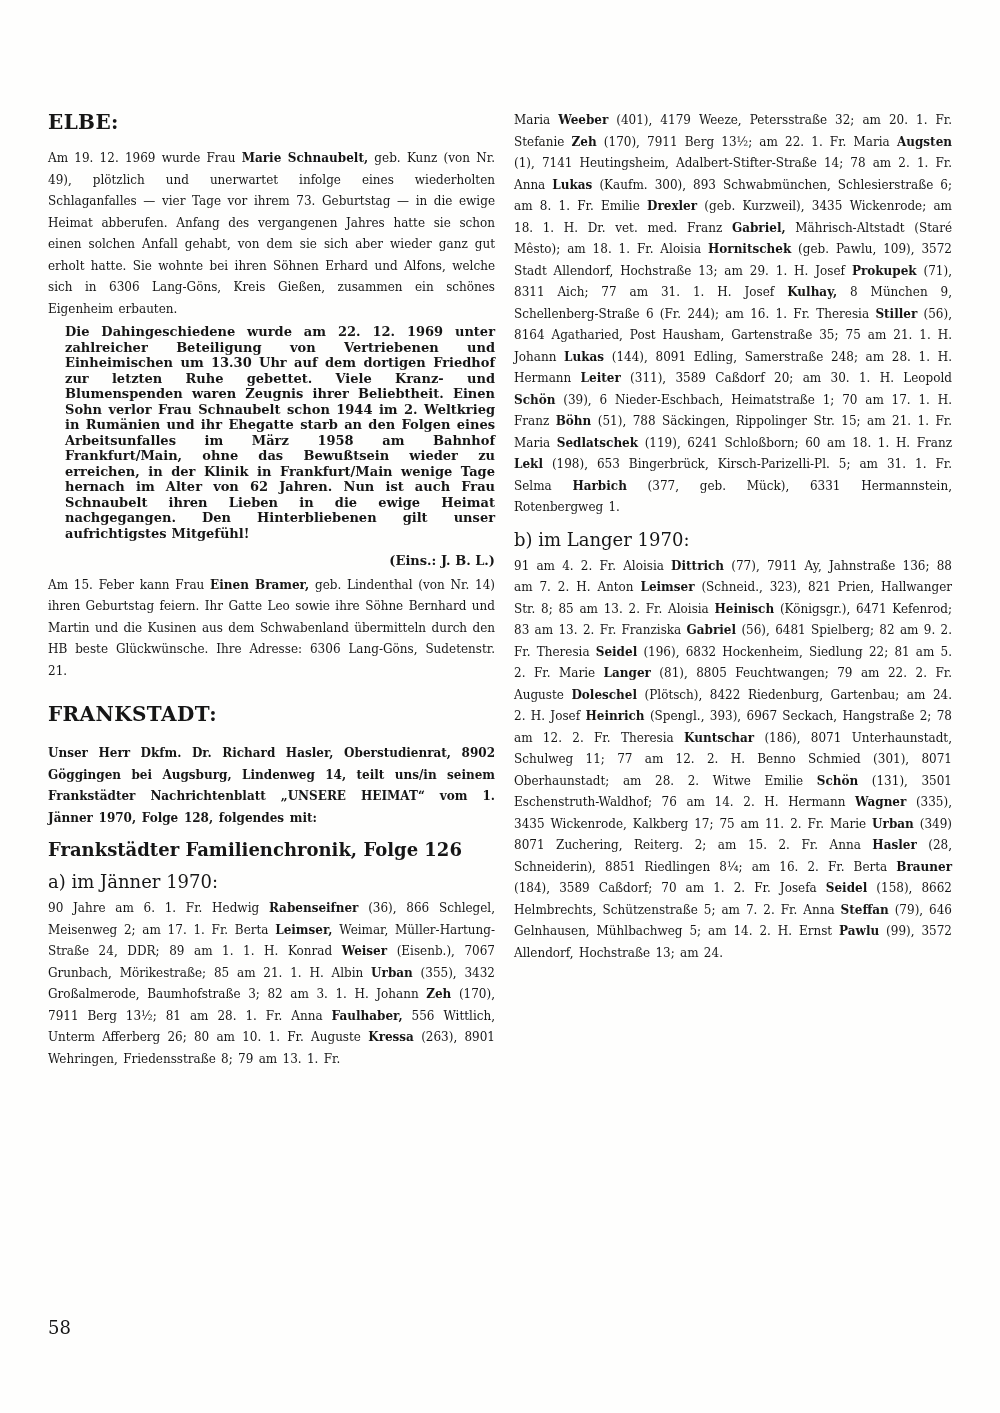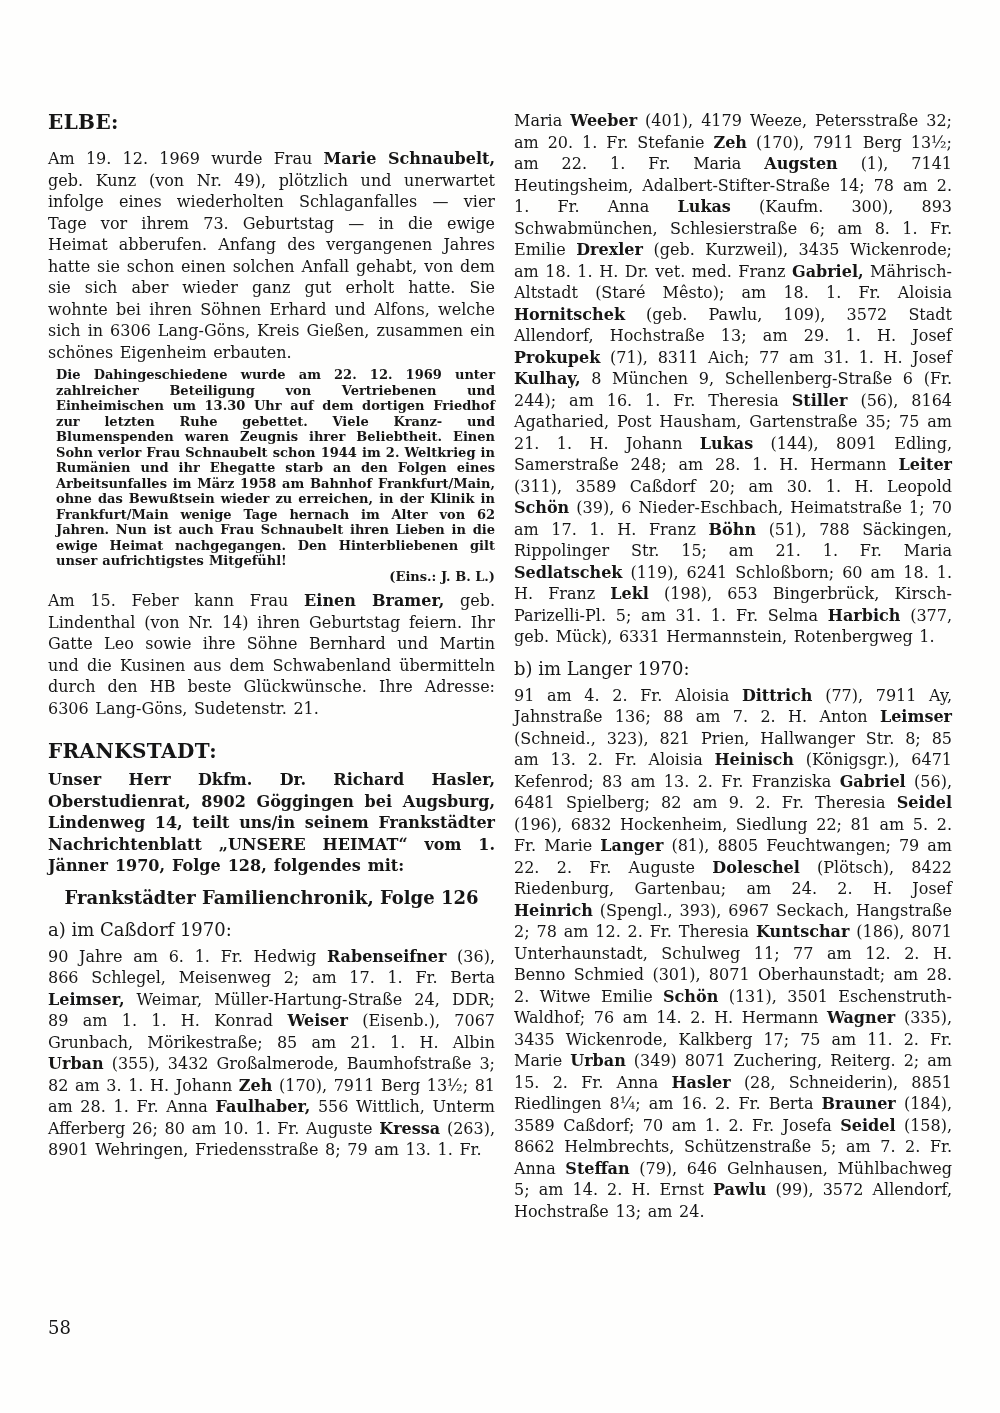--- a/index.html
+++ b/index.html
@@ -14,42 +14,41 @@
   }
   .col { position:absolute; top:110px; }
   .col-left  { left:48px;  width:447px; }
   .col-right { left:514px; width:438px; }
 
   .sec-heading {
     font-size:20px; font-weight:700; letter-spacing:.4px;
     margin:0 0 14px 0;
   }
   .body-para {
-    font-size:16px; line-height:21.5px;
+    font-size:12px; line-height:21.5px;
     text-align:justify; text-align-last:left;
     word-spacing:1.5px;
     hyphens:auto; -webkit-hyphens:auto;
     margin:0 0 4px 0;
   }
   .bold-para { font-weight:700; }
   .small-print {
     font-size:13px; line-height:15.5px; font-weight:700;
     text-align:justify; text-align-last:left;
     word-spacing:.5px;
     hyphens:auto; -webkit-hyphens:auto;
-    margin:2px 0 0 8px;
+    margin:2px 0 0 17px;
   }
   .sig-line {
     font-size:13px; line-height:15.5px; font-weight:700;
-    text-align:right; margin:0 0 6px 0;
+    text-align:right; margin:12px 0 6px 0;
   }
   .subhead {
     font-size:18px; font-weight:700; line-height:22px;
     margin:10px 0 0 0;
-    text-align:center;
   }
   .list-label {
     font-size:18px; line-height:22px;
     margin:10px 0 5px 0;
   }
   .gap-top { margin-top:20px; }
   b { font-weight:700; }
   .page-number {
     position:absolute; left:48px; top:1317px;
     font-size:18px;
@@ -64,28 +63,28 @@
     <h2 class="sec-heading">ELBE:</h2>
 
     <p class="body-para" lang="de"><span>Am 19. 12. 1969 wurde Frau </span><b>Marie Schnaubelt,</b><span> geb. Kunz (von Nr. 49), plötzlich und unerwartet infolge eines wiederholten Schlaganfalles — vier Tage vor ihrem 73. Geburtstag — in die ewige Heimat abberufen. Anfang des vergangenen Jahres hatte sie schon einen solchen Anfall gehabt, von dem sie sich aber wieder ganz gut erholt hatte. Sie wohnte bei ihren Söhnen Erhard und Alfons, welche sich in 6306 Lang-Göns, Kreis Gießen, zusammen ein schönes Eigenheim erbauten.</span></p>
 
     <p class="small-print" lang="de">Die Dahingeschiedene wurde am 22. 12. 1969 unter zahlreicher Beteiligung von Vertriebenen und Einheimischen um 13.30 Uhr auf dem dortigen Friedhof zur letzten Ruhe gebettet. Viele Kranz- und Blumenspenden waren Zeugnis ihrer Beliebtheit. Einen Sohn verlor Frau Schnaubelt schon 1944 im 2. Weltkrieg in Rumänien und ihr Ehegatte starb an den Folgen eines Arbeitsunfalles im März 1958 am Bahnhof Frankfurt/Main, ohne das Bewußtsein wieder zu erreichen, in der Klinik in Frankfurt/Main wenige Tage hernach im Alter von 62 Jahren. Nun ist auch Frau Schnaubelt ihren Lieben in die ewige Heimat nachgegangen. Den Hinterbliebenen gilt unser aufrichtigstes Mitgefühl!</p>
     <p class="sig-line">(Eins.: J. B. L.)</p>
 
     <p class="body-para" lang="de"><span>Am 15. Feber kann Frau </span><b>Einen Bramer,</b><span> geb. Lindenthal (von Nr. 14) ihren Geburtstag feiern. Ihr Gatte Leo sowie ihre Söhne Bernhard und Martin und die Kusinen aus dem Schwabenland übermitteln durch den HB beste Glückwünsche. Ihre Adresse: 6306 Lang-Göns, Sudetenstr. 21.</span></p>
 
 
-    <h2 class="sec-heading gap-top" style="margin-bottom:6px;">FRANKSTADT:</h2>
+    <h2 class="sec-heading gap-top" style="margin-bottom:17px;">FRANKSTADT:</h2>
 
     <p class="body-para bold-para" lang="de"><b>Unser Herr Dkfm. Dr. Richard Hasler, Oberstudienrat, 8902 Göggingen bei Augsburg, Lindenweg 14, teilt uns/in seinem Frankstädter Nachrichtenblatt „UNSERE HEIMAT“ vom 1. Jänner 1970, Folge 128, folgendes mit:</b></p>
 
     <p class="subhead">Frankstädter Familienchronik, Folge 126</p>
 
 
-    <p class="list-label">a) im Caßdorf 1970:</p>
+    <p class="list-label">a) im Jänner 1970:</p>
 
     <p class="body-para" lang="de"><span>90 Jahre am 6. 1. Fr. Hedwig </span><b>Rabenseifner</b><span> (36), 866 Schlegel, Meisenweg 2; am 17. 1. Fr. Berta </span><b>Leimser,</b><span> Weimar, Müller-Hartung-Straße 24, DDR; 89 am 1. 1. H. Konrad </span><b>Weiser</b><span> (Eisenb.), 7067 Grunbach, Mörikestraße; 85 am 21. 1. H. Albin </span><b>Urban</b><span> (355), 3432 Großalmerode, Baumhofstraße 3; 82 am 3. 1. H. Johann </span><b>Zeh</b><span> (170), 7911 Berg 13½; 81 am 28. 1. Fr. Anna </span><b>Faulhaber,</b><span> 556 Wittlich, Unterm Afferberg 26; 80 am 10. 1. Fr. Auguste </span><b>Kressa</b><span> (263), 8901 Wehringen, Friedensstraße 8; 79 am 13. 1. Fr.</span></p>
   </div>
 
   <div class="col col-right">
     <p class="body-para" lang="de"><span>Maria </span><b>Weeber</b><span> (401), 4179 Weeze, Petersstraße 32; am 20. 1. Fr. Stefanie </span><b>Zeh</b><span> (170), 7911 Berg 13½; am 22. 1. Fr. Maria </span><b>Augsten</b><span> (1), 7141 Heutingsheim, Adalbert-Stifter-Straße 14; 78 am 2. 1. Fr. Anna </span><b>Lukas</b><span> (Kaufm. 300), 893 Schwabmünchen, Schlesierstraße 6; am 8. 1. Fr. Emilie </span><b>Drexler</b><span> (geb. Kurzweil), 3435 Wickenrode; am 18. 1. H. Dr. vet. med. Franz </span><b>Gabriel,</b><span> Mährisch-Altstadt (Staré Mêsto); am 18. 1. Fr. Aloisia </span><b>Hornitschek</b><span> (geb. Pawlu, 109), 3572 Stadt Allendorf, Hochstraße 13; am 29. 1. H. Josef </span><b>Prokupek</b><span> (71), 8311 Aich; 77 am 31. 1. H. Josef </span><b>Kulhay,</b><span> 8 München 9, Schellenberg-Straße 6 (Fr. 244); am 16. 1. Fr. Theresia </span><b>Stiller</b><span> (56), 8164 Agatharied, Post Hausham, Gartenstraße 35; 75 am 21. 1. H. Johann </span><b>Lukas</b><span> (144), 8091 Edling, Samerstraße 248; am 28. 1. H. Hermann </span><b>Leiter</b><span> (311), 3589 Caßdorf 20; am 30. 1. H. Leopold </span><b>Schön</b><span> (39), 6 Nieder-Eschbach, Heimatstraße 1; 70 am 17. 1. H. Franz </span><b>Böhn</b><span> (51), 788 Säckingen, Rippolinger Str. 15; am 21. 1. Fr. Maria </span><b>Sedlatschek</b><span> (119), 6241 Schloßborn; 60 am 18. 1. H. Franz </span><b>Lekl</b><span> (198), 653 Bingerbrück, Kirsch-Parizelli-Pl. 5; am 31. 1. Fr. Selma </span><b>Harbich</b><span> (377, geb. Mück), 6331 Hermannstein, Rotenbergweg 1.</span></p>
 
     <p class="list-label">b) im Langer 1970:</p>
 
     <p class="body-para" lang="de"><span>91 am 4. 2. Fr. Aloisia </span><b>Dittrich</b><span> (77), 7911 Ay, Jahnstraße 136; 88 am 7. 2. H. Anton </span><b>Leimser</b><span> (Schneid., 323), 821 Prien, Hallwanger Str. 8; 85 am 13. 2. Fr. Aloisia </span><b>Heinisch</b><span> (Königsgr.), 6471 Kefenrod; 83 am 13. 2. Fr. Franziska </span><b>Gabriel</b><span> (56), 6481 Spielberg; 82 am 9. 2. Fr. Theresia </span><b>Seidel</b><span> (196), 6832 Hockenheim, Siedlung 22; 81 am 5. 2. Fr. Marie </span><b>Langer</b><span> (81), 8805 Feuchtwangen; 79 am 22. 2. Fr. Auguste </span><b>Doleschel</b><span> (Plötsch), 8422 Riedenburg, Gartenbau; am 24. 2. H. Josef </span><b>Heinrich</b><span> (Spengl., 393), 6967 Seckach, Hangstraße 2; 78 am 12. 2. Fr. Theresia </span><b>Kuntschar</b><span> (186), 8071 Unterhaunstadt, Schulweg 11; 77 am 12. 2. H. Benno Schmied (301), 8071 Oberhaunstadt; am 28. 2. Witwe Emilie </span><b>Schön</b><span> (131), 3501 Eschenstruth-Waldhof; 76 am 14. 2. H. Hermann </span><b>Wagner</b><span> (335), 3435 Wickenrode, Kalkberg 17; 75 am 11. 2. Fr. Marie </span><b>Urban</b><span> (349) 8071 Zuchering, Reiterg. 2; am 15. 2. Fr. Anna </span><b>Hasler</b><span> (28, Schneiderin), 8851 Riedlingen 8¼; am 16. 2. Fr. Berta </span><b>Brauner</b><span> (184), 3589 Caßdorf; 70 am 1. 2. Fr. Josefa </span><b>Seidel</b><span> (158), 8662 Helmbrechts, Schützenstraße 5; am 7. 2. Fr. Anna </span><b>Steffan</b><span> (79), 646 Gelnhausen, Mühlbachweg 5; am 14. 2. H. Ernst </span><b>Pawlu</b><span> (99), 3572 Allendorf, Hochstraße 13; am 24.</span></p>

